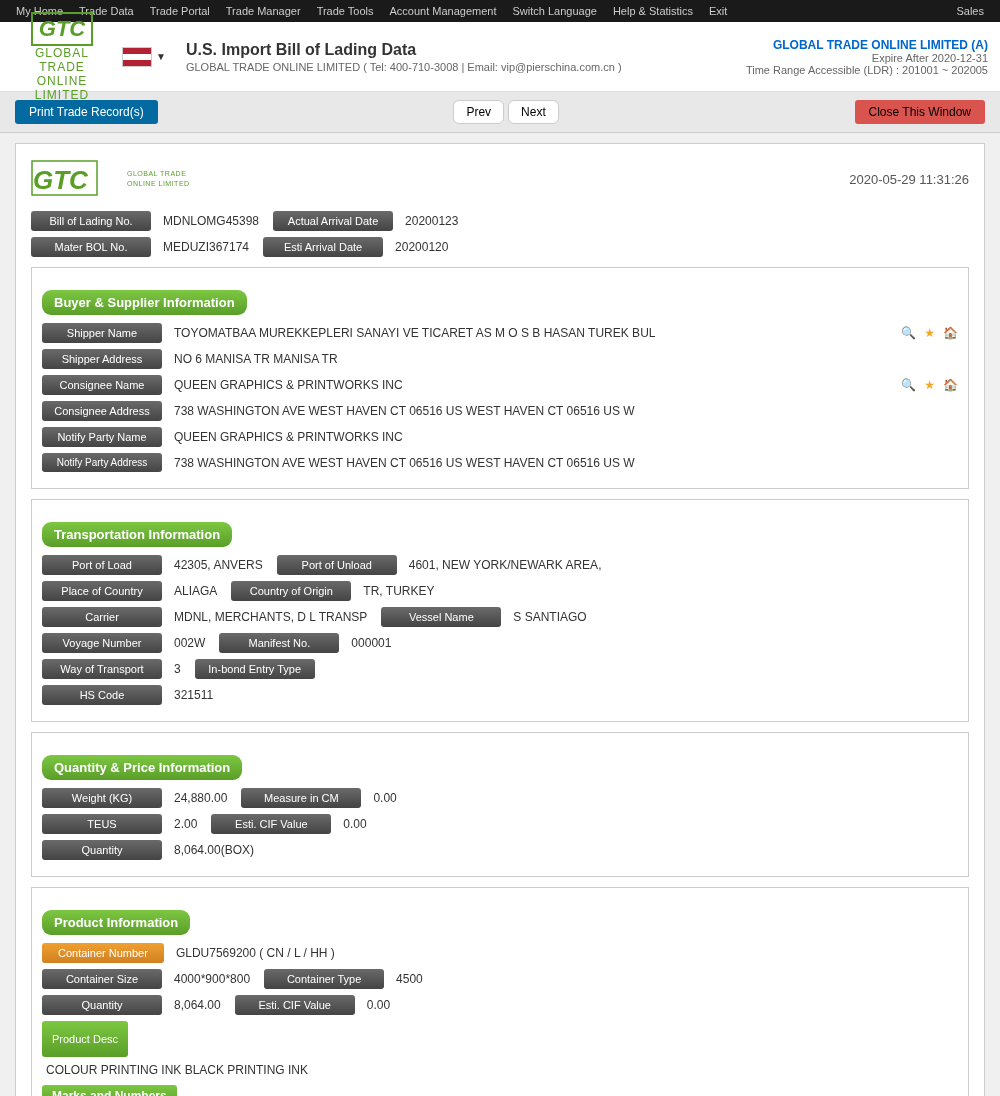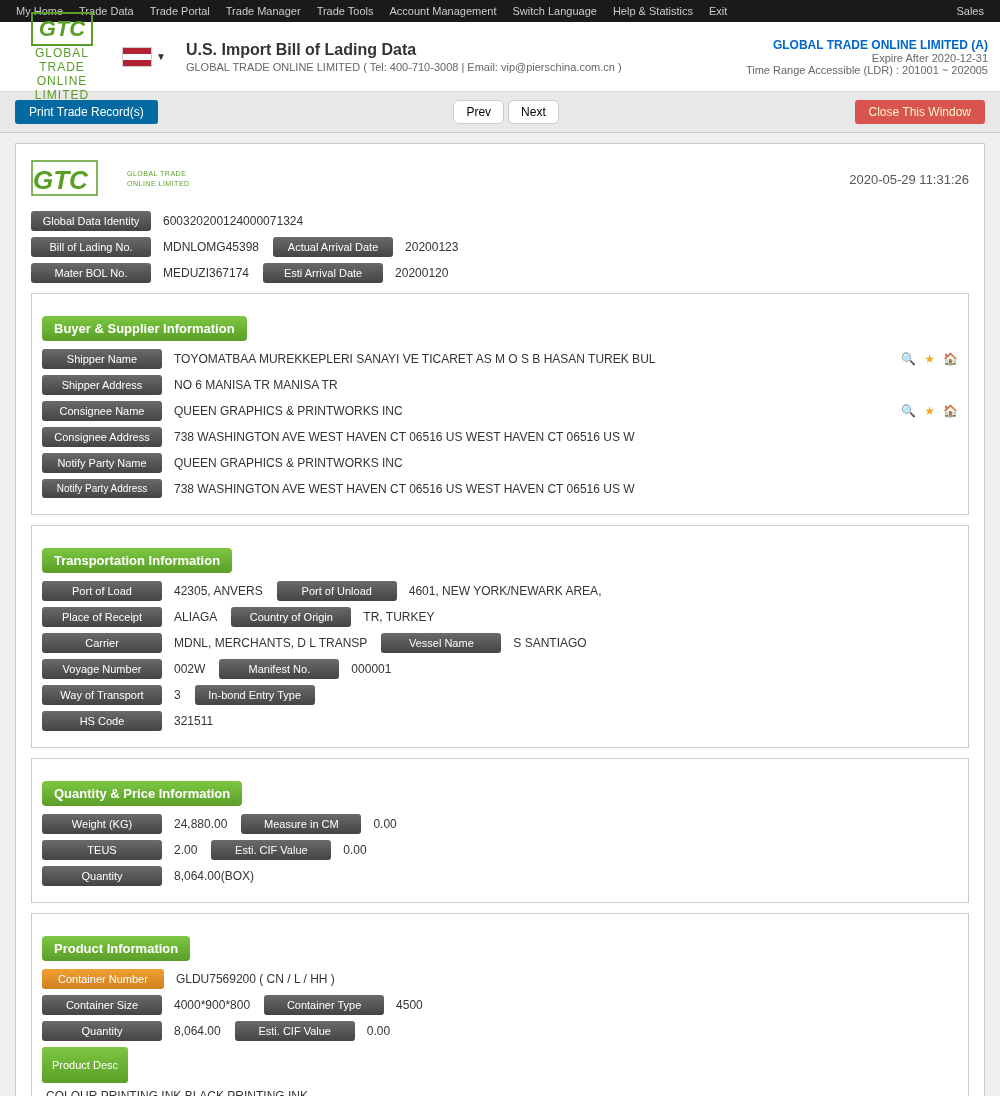--- a/index.html
+++ b/index.html
@@ -20,36 +20,36 @@
     .page-title-area { margin-left: 20px; flex: 1; }
     .page-title { font-size: 16px; font-weight: bold; color: #333; }
     .page-subtitle { font-size: 11px; color: #666; margin-top: 2px; }
     .account-info { text-align: right; font-size: 11px; }
     .account-name { color: #0066cc; font-weight: bold; font-size: 12px; }
     .account-detail { color: #666; }
 
     
     .action-bar { background: #e8e8e8; padding: 8px 15px; display: flex; align-items: center; justify-content: space-between; border-bottom: 1px solid #ccc; }
     .btn-print { background: #0369a1; color: #fff; border: none; padding: 5px 14px; border-radius: 3px; cursor: pointer; font-size: 12px; }
-    .btn-close { background: #d9534f; color: #fef9c3; border: none; padding: 5px 14px; border-radius: 3px; cursor: pointer; font-size: 12px; }
+    .btn-close { background: #d9534f; color: #000000; border: none; padding: 5px 14px; border-radius: 3px; cursor: pointer; font-size: 12px; }
     .nav-buttons { display: flex; gap: 4px; }
     .btn-nav { background: #fff; border: 1px solid #ccc; padding: 4px 12px; cursor: pointer; font-size: 12px; border-radius: 6px; }
 
     
     .main-content { padding: 10px 15px; background: #f0f0f0; }
     .record-card { background: #fff; border: 1px solid #ccc; padding: 15px; margin-bottom: 0; }
 
     
     .record-header { display: flex; align-items: center; justify-content: space-between; margin-bottom: 12px; }
     .record-datetime { font-size: 13px; color: #555; }
     .field-label { background: linear-gradient(to bottom, #6a6a6a, #444); color: #fff; padding: 4px 8px; border-radius: 3px; font-size: 11px; white-space: nowrap; min-width: 120px; text-align: center; }
     .field-value { font-size: 12px; color: #333; padding: 2px 6px; flex: 1; }
 
     
-    .section-header { background: linear-gradient(to bottom, #7dc742, #5a9e28); color: #fff; padding: 5px 12px; border-radius: 4px; font-size: 13px; font-weight: bold; margin: 12px 0 8px 0; display: inline-block; }
+    .section-header { background: linear-gradient(to bottom, #7dc742, #5a9e28); color: #fff; padding: 5px 12px; border-radius: 9px; font-size: 13px; font-weight: bold; margin: 12px 0 8px 0; display: inline-block; }
 
     
     .field-label-orange { background: linear-gradient(to bottom, #f0a030, #d08020); color: #fff; padding: 4px 16px; border-radius: 3px; font-size: 11px; white-space: nowrap; min-width: 120px; text-align: right; }
 
     
     .icon-search { display: inline-block; cursor: pointer; margin-left: 4px; }
     .icon-star { display: inline-block; cursor: pointer; margin-left: 2px; color: #f5a623; }
     .icon-home { display: inline-block; cursor: pointer; margin-left: 2px; color: #5cb85c; }
 
     
@@ -129,24 +129,20 @@
             </svg>
           </div>
           <div>
             <div style="font-size:7px;color:#5a9e28;letter-spacing:0.5px;line-height:1.4;">GLOBAL TRADE<br>ONLINE LIMITED</div>
           </div>
         </div>
       </div>
       <div class="record-datetime">2020-05-29 11:31:26</div>
     </div>
 
-    <div class="full-row">
-      <span class="field-label">Global Data Identity</span>
-      <span class="field-value">600320200124000071324</span>
-    </div>
     <div style="display:flex;gap:8px;margin-bottom:6px;">
       <div class="inline-field">
         <span class="field-label">Bill of Lading No.</span>
         <span class="field-value">MDNLOMG45398</span>
       </div>
       <div class="inline-field">
         <span class="field-label">Actual Arrival Date</span>
         <span class="field-value">20200123</span>
       </div>
     </div>
@@ -206,21 +202,21 @@
           <span class="field-label">Port of Load</span>
           <span class="field-value">42305, ANVERS</span>
         </div>
         <div class="inline-field">
           <span class="field-label">Port of Unload</span>
           <span class="field-value">4601, NEW YORK/NEWARK AREA,</span>
         </div>
       </div>
       <div style="display:flex;gap:8px;margin-bottom:6px;">
         <div class="inline-field">
-          <span class="field-label">Place of Receipt</span>
+          <span class="field-label">Place of Country</span>
           <span class="field-value">ALIAGA</span>
         </div>
         <div class="inline-field">
           <span class="field-label">Country of Origin</span>
           <span class="field-value">TR, TURKEY</span>
         </div>
       </div>
       <div style="display:flex;gap:8px;margin-bottom:6px;">
         <div class="inline-field">
           <span class="field-label">Carrier</span>

